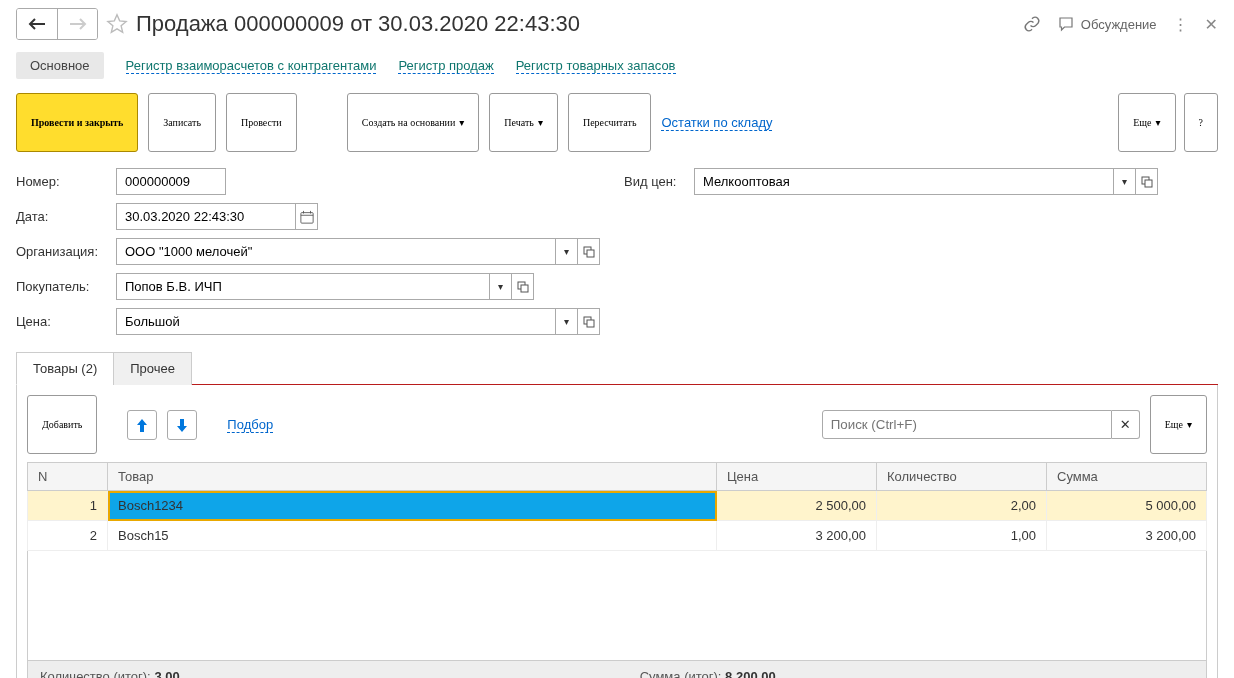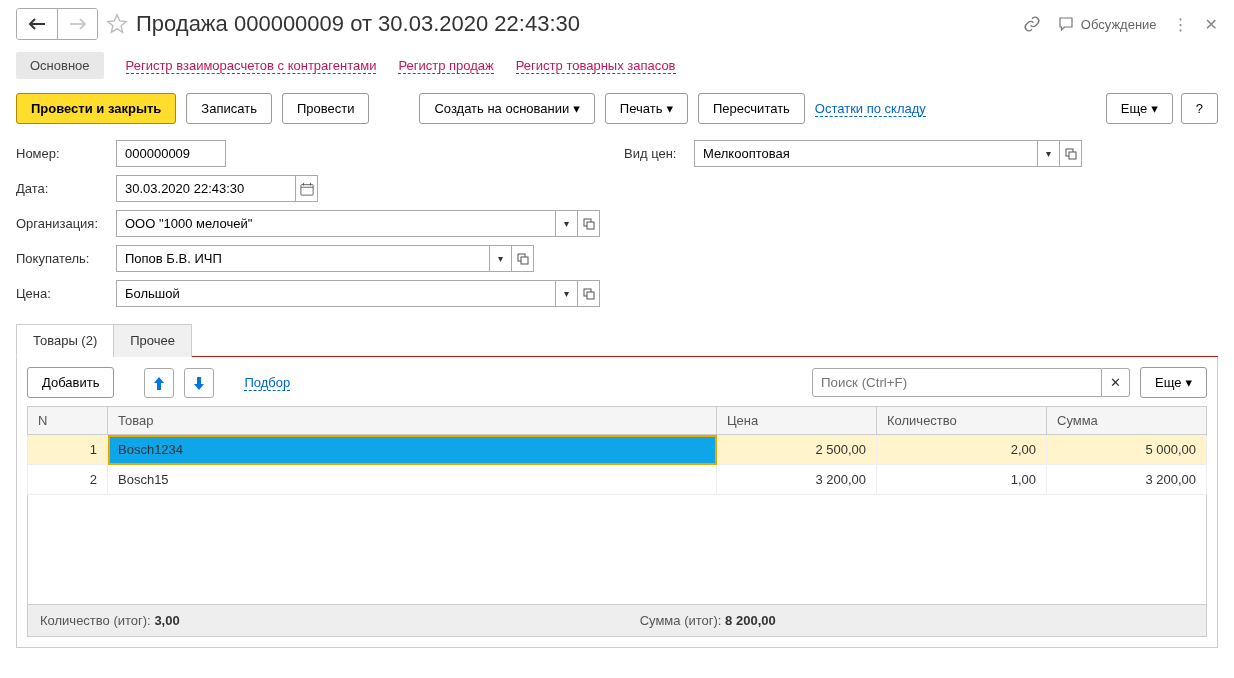--- a/index.html
+++ b/index.html
@@ -15,25 +15,25 @@
   .nav-btns { display: flex; border: 1px solid #aaa; border-radius: 3px; overflow: hidden; }
   .nav-btn { width: 40px; height: 30px; display:flex; align-items:center; justify-content:center; background:#fff; cursor:pointer; font-size:16px; color:#333;}
   .nav-btn.disabled { color:#bbb; cursor:default; }
   .nav-btn + .nav-btn { border-left:1px solid #aaa;}
   .star-icon { width:22px; height:22px; color:#bbb; display:flex; align-items:center; justify-content:center; cursor:pointer;}
   .page-title { font-size: 22px; color:#333; }
   .title-right { margin-left:auto; display:flex; align-items:center; gap:16px; color:#666;}
   .title-right .icon-btn { cursor:pointer; display:flex; align-items:center; gap:6px;}
 
   .nav-links { display:flex; gap:22px; align-items:center; margin-bottom:14px;}
-  .nav-links a { color:#be185d; text-decoration:none; border-bottom:1px dashed #0066cc;}
+  .nav-links a { color:#0f766e; text-decoration:none; border-bottom:1px dashed #0066cc;}
   .nav-link-active { background:#e8e8e8; padding:6px 14px; border-radius:2px; color:#444;}
 
   .toolbar { display:flex; gap:10px; align-items:center; margin-bottom:16px; flex-wrap:wrap;}
-  .btn { border:1px solid #999; background:#fff; padding:7px 14px; border-radius:3px; cursor:pointer; font-size:13px; display:inline-flex; align-items:center; gap:4px;}
+  .btn { border:1px solid #999; background:#fff; padding:23px 14px; border-radius:3px; cursor:pointer; font-size:10px; display:inline-flex; align-items:center; gap:4px;font-family:Liberation Serif, serif;}
   .btn-primary { background:#ffdd2d; border-color:#aa8800; font-weight:bold;}
   .toolbar-link { color:#0066cc; text-decoration:none; border-bottom:1px dashed #0066cc;}
   .toolbar-spacer { width:30px;}
 
   .form-row { display:flex; align-items:center; margin-bottom:8px;}
   .form-label { width:100px; color:#333;}
   .form-input-wrap { display:flex; }
   .form-input { border:1px solid #aaa; padding:5px 8px; font-size:13px; background:#fff;}
   .input-btn { border:1px solid #aaa; border-left:none; width:22px; display:flex; align-items:center; justify-content:center; background:#fff; cursor:pointer; font-size:10px;}
   .cal-icon {font-size:13px;}
@@ -198,21 +198,21 @@
               <rect x="4" y="4" width="7" height="7" fill="#fff" stroke="#555"></rect>
             </svg>
         </div>
       </div>
     </div>
   </div>
   <div class="form-col">
     <div class="form-row">
       <div class="form-label" style="width:70px">Вид цен:</div>
       <div class="form-input-wrap">
-        <input class="form-input" style="width: 344px;" value="Мелкооптовая">
+        <input class="form-input" style="width: 420px;" value="Мелкооптовая">
         <div class="input-btn">▾</div>
         <div class="input-btn">
           <svg width="12" height="12" viewBox="0 0 12 12">
               <rect x="1" y="1" width="7" height="7" fill="none" stroke="#555"></rect>
               <rect x="4" y="4" width="7" height="7" fill="#fff" stroke="#555"></rect>
             </svg>
         </div>
       </div>
     </div>
   </div>

